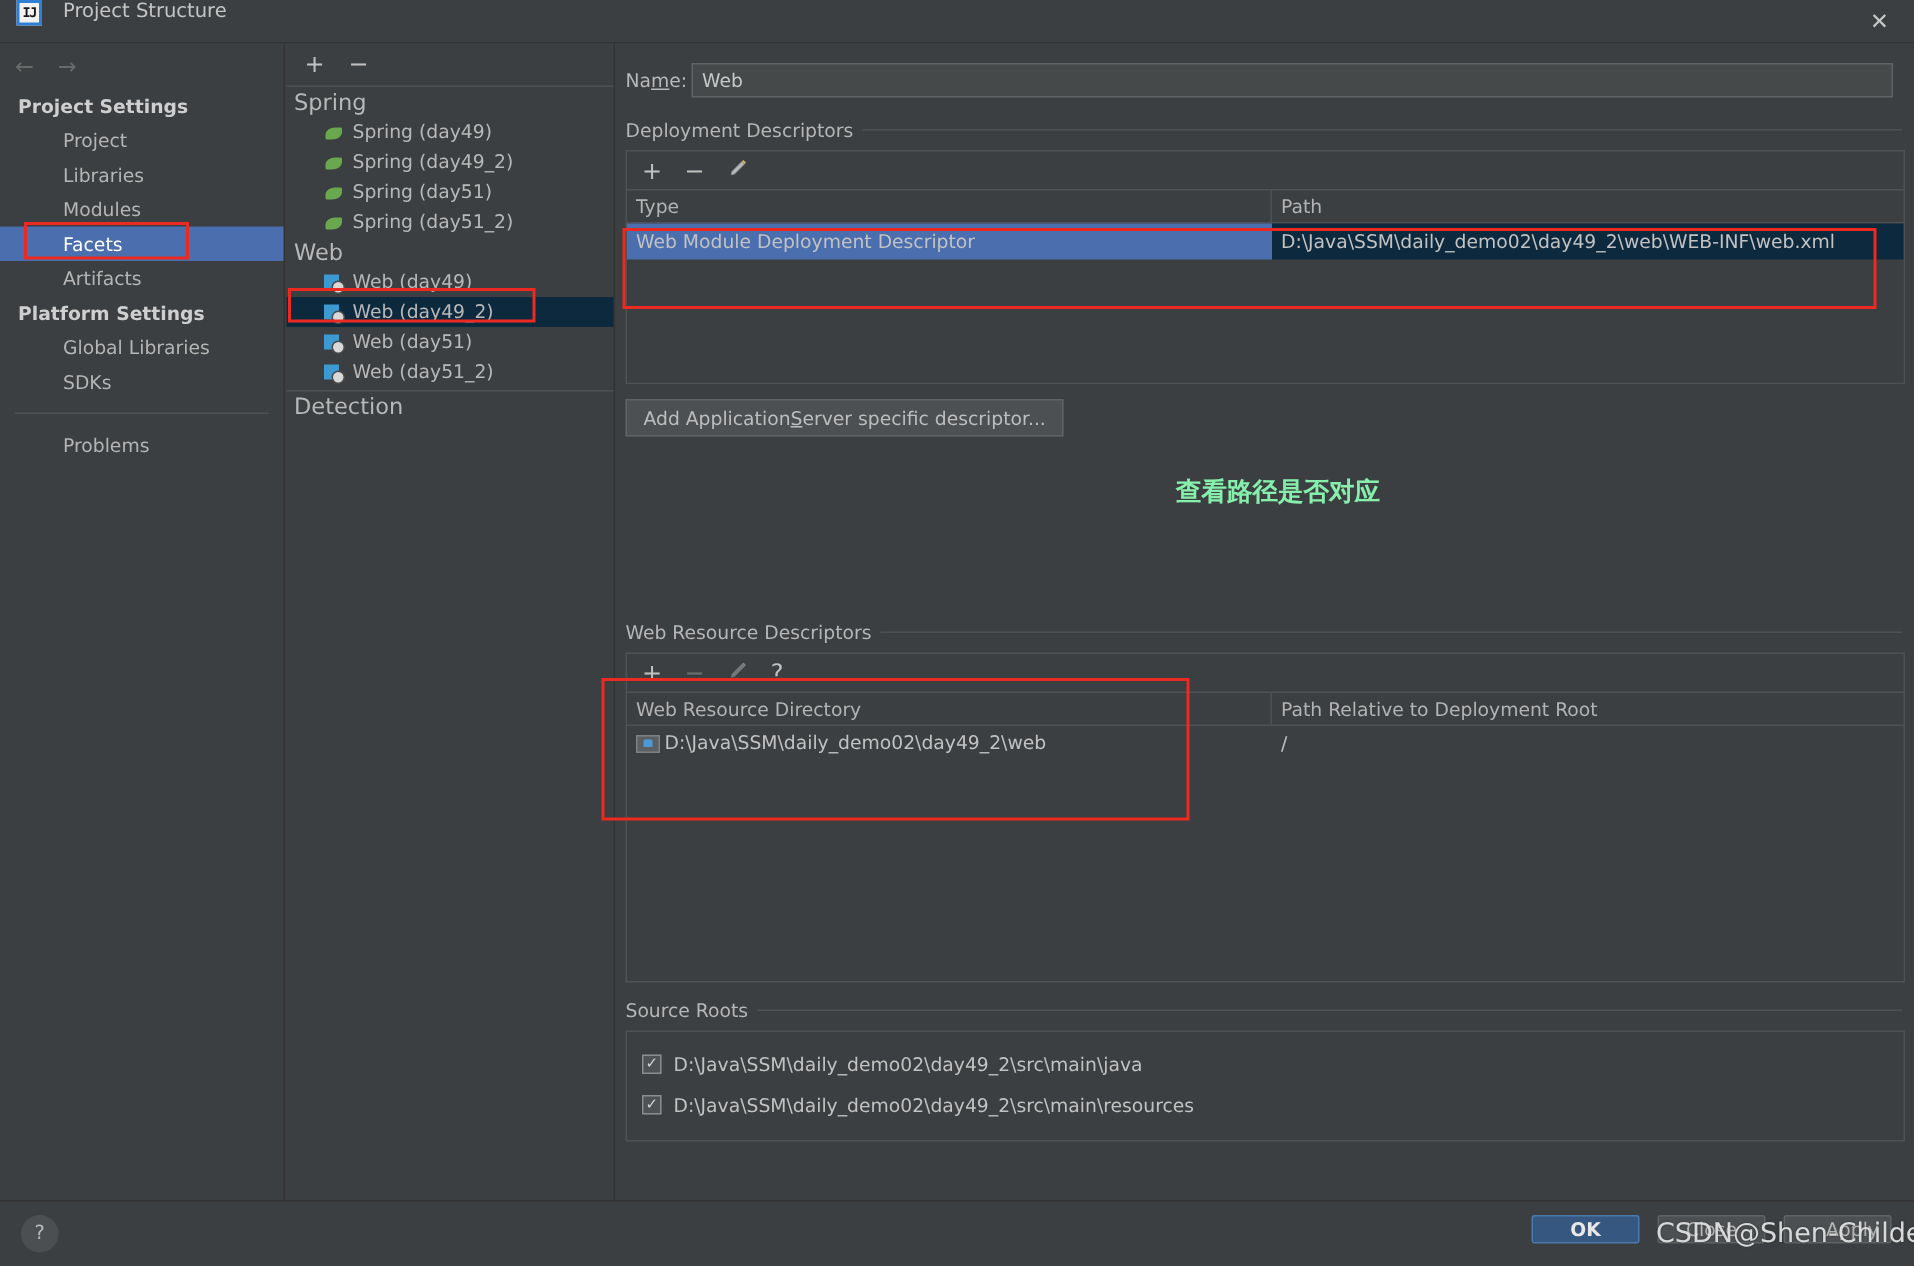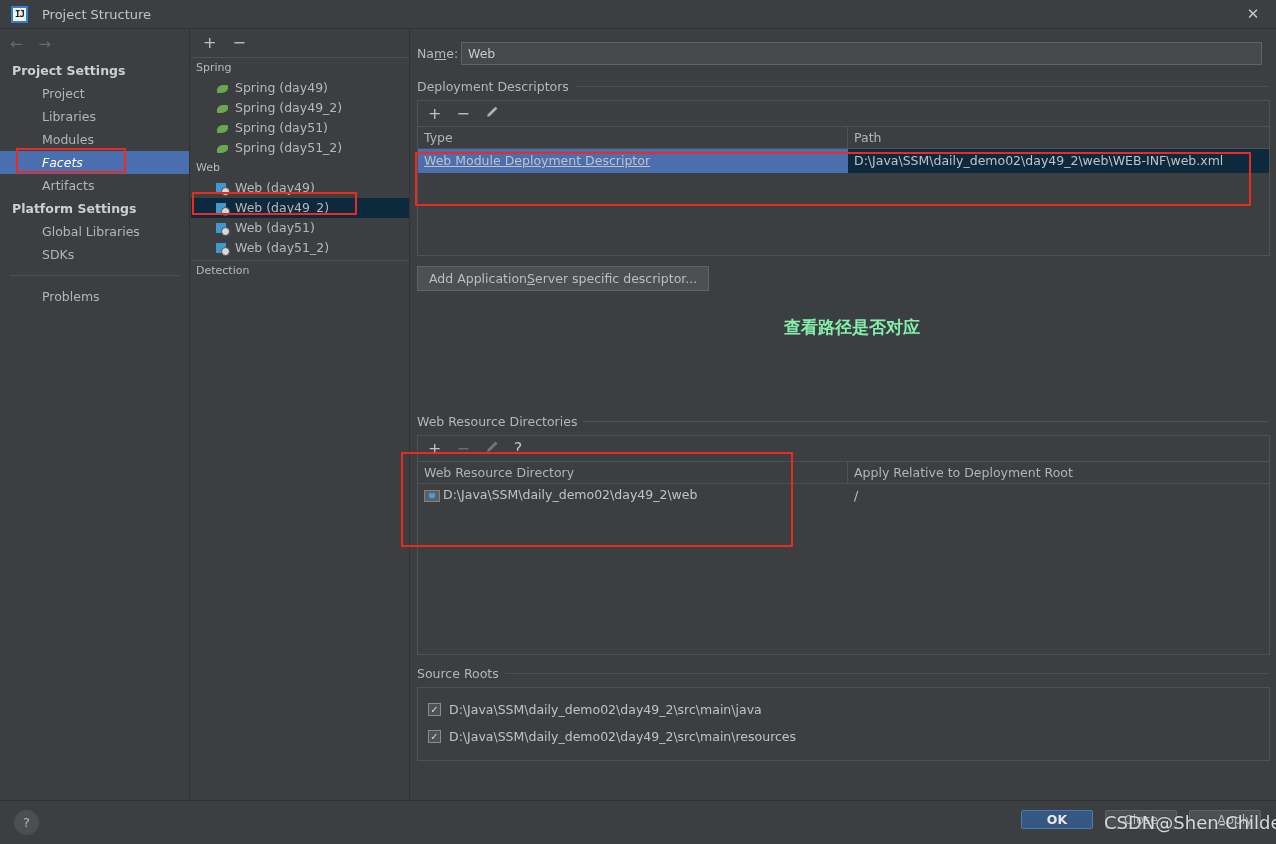--- a/index.html
+++ b/index.html
@@ -10,21 +10,21 @@
     font-size: 12.5px;
     color: #bbbbbb;
     overflow: hidden;
   }
   #app { position: relative; width: 1276px; height: 844px; background: #3c3f41; }
 
   
   .titlebar {
     position: absolute; left: 0; top: 0; width: 1276px; height: 29px;
     background: #3c3f41; border-bottom: 1px solid #323232;
-    display: flex; align-items: center;
+    display: flex; align-items: flex-start;
   }
   .ij-logo {
     width: 17px; height: 17px; margin-left: 11px;
     border: 2px solid #2f7fd4; background: #f2f2f2;
     display: flex; align-items: center; justify-content: center;
     font-size: 9px; font-weight: bold; color: #1a1a1a;
     font-family: "DejaVu Sans Mono", "Liberation Mono", monospace;
     letter-spacing: -1px;
   }
   .title-text { margin-left: 14px; font-size: 13px; color: #c5c5c5; }
@@ -44,35 +44,35 @@
   }
   .nav-arrows { height: 30px; display: flex; align-items: center; padding-left: 10px; gap: 16px; }
   .nav-arrow { color: #6a6a6a; font-size: 15px; line-height: 1; }
   .side-group {
     font-weight: bold; color: #cfcfcf; padding: 4px 0 4px 12px; font-size: 12.5px;
   }
   .side-item {
     height: 23px; line-height: 23px; padding-left: 42px; color: #b5b5b5; font-size: 12.5px;
     position: relative;
   }
-  .side-item.selected { background: #4b6eaf; color: #ffffff; font-style: italic; }
+  .side-item.selected { background: #4b6eaf; color: #ffffff; }
   .side-sep { height: 1px; background: #4f5254; margin: 9px 10px 9px 10px; }
 
   
   .treepanel {
     position: absolute; left: 191px; top: 0; width: 219px; height: 771px;
     background: #3c3f41; border-right: 1px solid #323232;
   }
   .tree-toolbar {
     height: 29px; display: flex; align-items: center; gap: 16px; padding-left: 12px;
     border-bottom: 1px solid #4f5254;
   }
   .tb-ico { color: #c0c0c0; font-size: 16px; line-height: 1; user-select: none; }
   .tb-ico.dim { color: #6f7274; }
-  .tree-cat { height: 20px; line-height: 20px; padding-left: 5px; color: #b8b8b8; font-size: 11px; }
+  .tree-cat { height: 20px; line-height: 20px; padding-left: 5px; color: #b8b8b8; font-size: 15px; }
   .tree-row {
     height: 20px; line-height: 20px; padding-left: 25px; color: #b8b8b8; font-size: 12.5px;
     display: flex; align-items: center; gap: 6px;
   }
   .tree-row.selected { background: #0d293e; }
   .tree-sep { height:1px; background:#4f5254; margin: 2px 0 0 0; }
   .leaf-ico {
     width: 13px; height: 13px; position: relative; flex: 0 0 13px;
   }
   .leaf-ico::before {
@@ -291,53 +291,53 @@
               <path d="M2.5 11.5 L3 9.3 L9.6 2.7 L11.3 4.4 L4.7 11 Z" fill="#b9b9b9" stroke="#8e8e8e" stroke-width="0.6"></path>
               <path d="M9.6 2.7 L10.6 1.7 L12.3 3.4 L11.3 4.4 Z" fill="#d4b36a"></path>
             </svg>
           </span>
         </div>
         <div class="tbl-head">
           <div class="th" style="width:430px;">Type</div>
           <div class="th" style="width:421px;border-right:none;">Path</div>
         </div>
         <div class="tbl-row">
-          <div class="td sel-primary" style="width:430px;text-decoration:underline;">Web Module Deployment Descriptor</div>
+          <div class="td sel-primary" style="width:430px;">Web Module Deployment Descriptor</div>
           <div class="td sel-secondary" style="width:421px;">D:\Java\SSM\daily_demo02\day49_2\web\WEB-INF\web.xml</div>
         </div>
         <div class="tbl-body-filler" style="height:82px;"></div>
       </div>
 
       <div class="btn-plain">
           <span>Add Application </span>
           <u>S</u>
           <span>erver specific descriptor...</span>
         </div>
 
       
       <div class="titled-sep" style="margin-top:123px;">
-        <span class="lbl">Web Resource Directories</span>
+        <span class="lbl">Web Resource Descriptors</span>
         <span class="line"></span>
       </div>
 
       <div class="tbl-wrap" style="width:853px;">
         <div class="tbl-toolbar">
           <span class="tb-ico">+</span>
           <span class="tb-ico dim">−</span>
           <span class="tb-ico dim">
             <svg width="14" height="14" viewBox="0 0 14 14">
               <path d="M2.5 11.5 L3 9.3 L9.6 2.7 L11.3 4.4 L4.7 11 Z" fill="#76797b" stroke="#6a6d6f" stroke-width="0.6"></path>
               <path d="M9.6 2.7 L10.6 1.7 L12.3 3.4 L11.3 4.4 Z" fill="#84827a"></path>
             </svg>
           </span>
           <span class="tb-ico">?</span>
         </div>
         <div class="tbl-head">
           <div class="th" style="width:430px;">Web Resource Directory</div>
-          <div class="th" style="width:421px;border-right:none;">Apply Relative to Deployment Root</div>
+          <div class="th" style="width:421px;border-right:none;">Path Relative to Deployment Root</div>
         </div>
         <div class="tbl-row" style="height:22px;">
           <div class="td wrd-row" style="width:430px;padding-left:2px;">
             <span class="dir-ico"></span>
             <span>D:\Java\SSM\daily_demo02\day49_2\web</span>
           </div>
           <div class="td" style="width:421px;">/</div>
         </div>
         <div class="tbl-body-filler" style="height:148px;"></div>
       </div>

